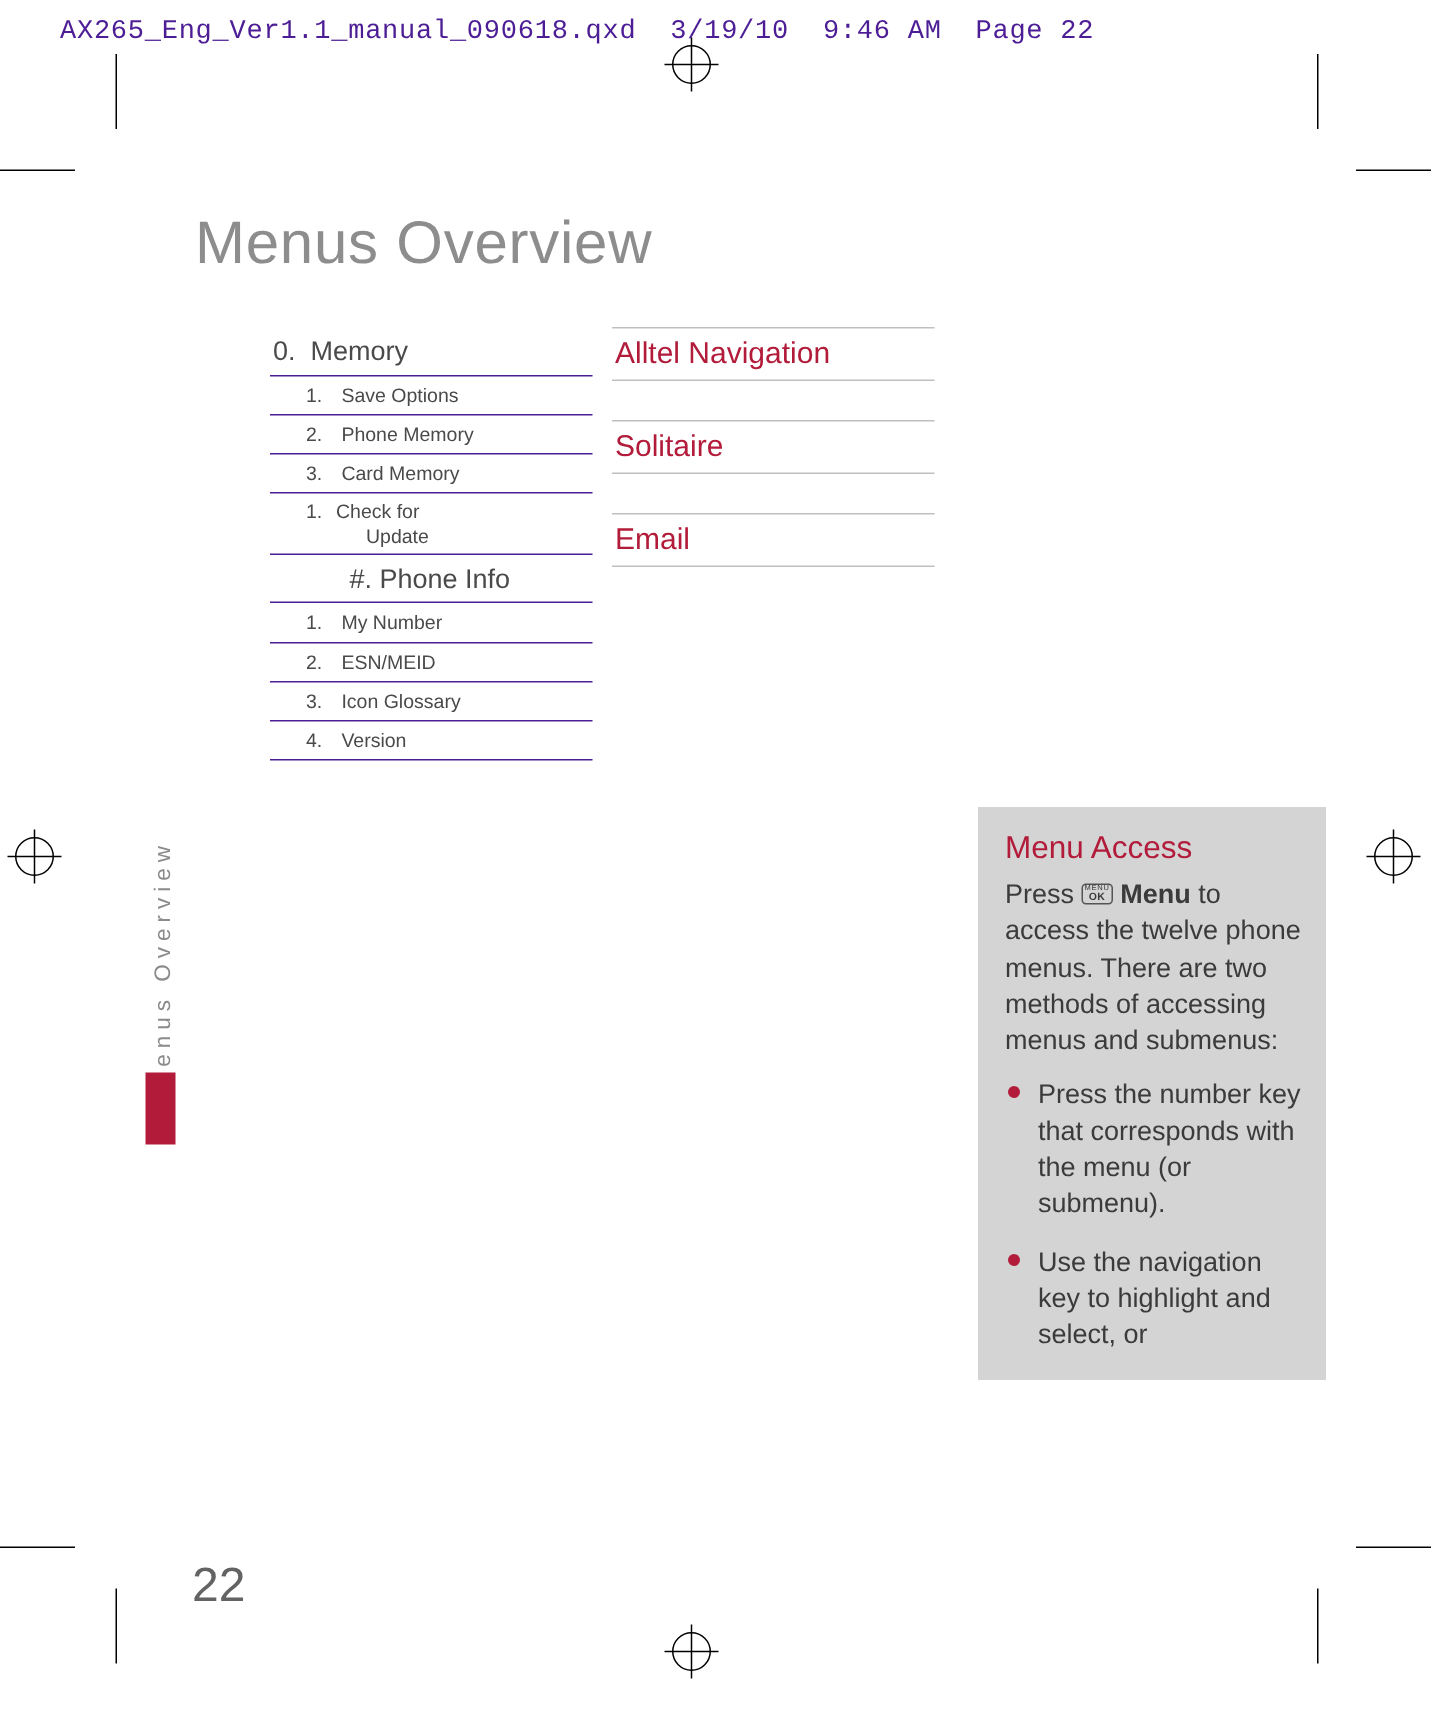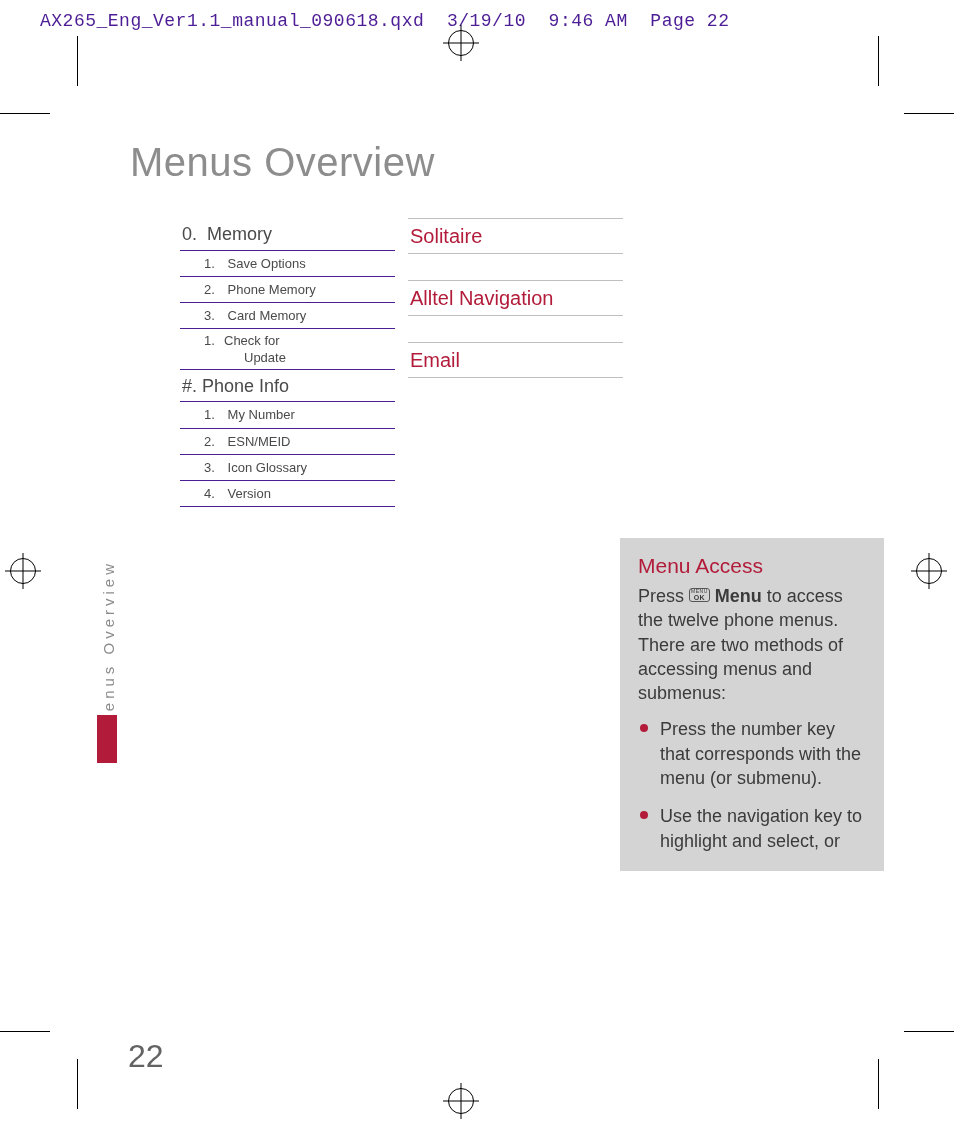--- a/index.html
+++ b/index.html
@@ -19,21 +19,21 @@
   .item.lvl1{font-size:13px;padding-left:24px}
   .item .num{display:inline-block;min-width:20px}
   .item.wrap{padding-top:4px;padding-bottom:3px}
   .item.wrap .txt{display:inline-block;vertical-align:top}
   .item.wrap .line1{display:block}
   .item.wrap .line2{display:block;margin-left:20px}
   .section{font-size:20px;color:#b21c3a;border-top:1px solid #bfbfbf;border-bottom:1px solid #bfbfbf;padding:6px 4px 5px 2px;margin-bottom:26px}
   .side-label{position:absolute;left:100px;top:560px;writing-mode:vertical-rl;transform:rotate(180deg);font-size:15px;letter-spacing:4px;color:#8b8b8b;font-family:'Trebuchet MS','Segoe UI',sans-serif}
   .side-block{position:absolute;left:97px;top:715px;width:20px;height:48px;background:#b21c3a}
   .pagenum{position:absolute;left:128px;bottom:70px;font-size:32px;color:#636363;font-family:'Trebuchet MS','Segoe UI',sans-serif}
-  .box{position:absolute;right:70px;top:538px;width:264px;background:#d4d4d4;padding:16px 14px 18px 18px;font-family:'Trebuchet MS','Segoe UI',sans-serif;color:#3b3b3b}
+  .box{position:absolute;right:70px;top:538px;width:232px;background:#d4d4d4;padding:16px 14px 18px 18px;font-family:'Trebuchet MS','Segoe UI',sans-serif;color:#3b3b3b}
   .box h3{font-size:21px;color:#b21c3a;font-weight:400;margin-bottom:6px}
   .box p{font-size:18px;line-height:1.35;margin-bottom:12px}
   .box .ok{display:inline-block;border:1px solid #555;border-radius:3px;padding:0 1px;font-size:8px;line-height:1;vertical-align:2px;text-align:center}
   .box .ok .t{display:block;font-size:5px;letter-spacing:.5px}
   .box .ok .b{display:block;font-size:7px;font-weight:bold;letter-spacing:.3px}
   .box b{font-weight:700}
   .box ul{list-style:none}
   .box li{position:relative;padding-left:22px;font-size:18px;line-height:1.35;margin-bottom:14px}
   .box li:last-child{margin-bottom:0}
   .box li::before{content:"";position:absolute;left:2px;top:7px;width:8px;height:8px;border-radius:50%;background:#b21c3a}
@@ -62,30 +62,30 @@
 <div class="cm" style="right:75px;bottom:36px;width:1px;height:50px"></div>
 
 <div class="title">Menus Overview</div>
 
 <div class="col col1" id="col1">
     <div class="item lvl0"><span class="num">0.</span> Memory</div>
     <div class="item lvl1"><span class="num">1.</span> Save Options</div>
     <div class="item lvl1"><span class="num">2.</span> Phone Memory</div>
     <div class="item lvl1"><span class="num">3.</span> Card Memory</div>
     <div class="item lvl1 wrap"><span class="num">1.</span><span class="txt"><span class="line1">Check for</span><span class="line2">Update</span></span></div>
-    <div class="item lvl0" style="padding-left: 2px;">#. Phone Info</div>
+    <div class="item lvl0" style="padding-left: 2px; text-align: center;">#. Phone Info</div>
     <div class="item lvl1"><span class="num">1.</span> My Number</div>
     <div class="item lvl1"><span class="num">2.</span> ESN/MEID</div>
     <div class="item lvl1"><span class="num">3.</span> Icon Glossary</div>
     <div class="item lvl1"><span class="num">4.</span> Version</div>
   </div>
 
 <div class="col col2" id="col2">
+    <div class="section">Alltel Navigation</div>
     <div class="section">Solitaire</div>
-    <div class="section">Alltel Navigation</div>
     <div class="section">Email</div>
   </div>
 
 <div class="side-label">Menus Overview</div>
 <div class="side-block"></div>
 
 <div class="pagenum">22</div>
 
 <div class="box">
   <h3>Menu Access</h3>

